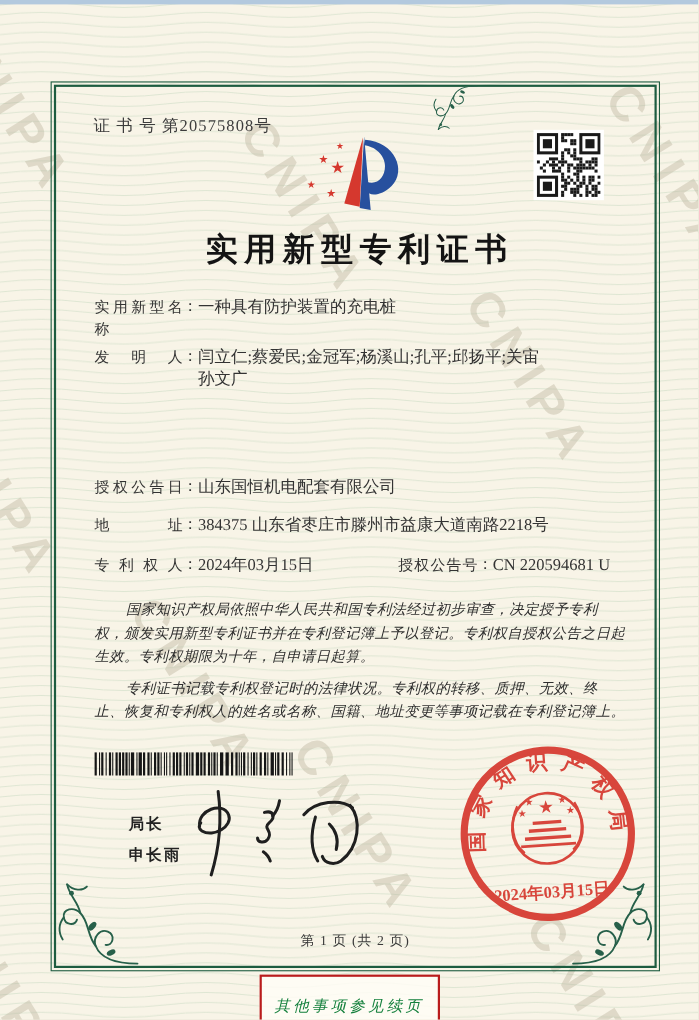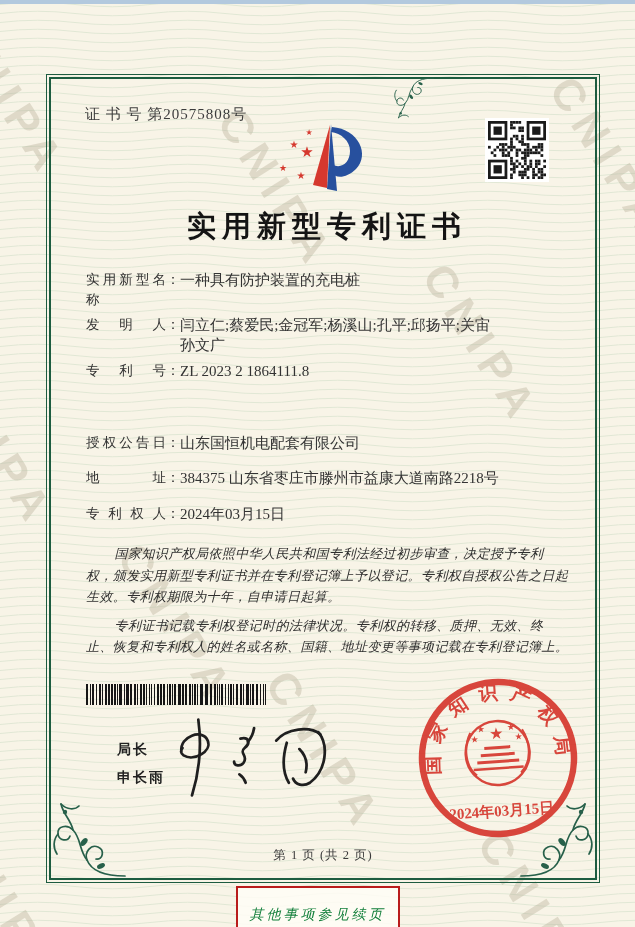--- a/index.html
+++ b/index.html
@@ -245,31 +245,29 @@
       </svg>
 
     <h1 class="title">实用新型专利证书</h1>
 
     <div class="row" style="top:240px">
       <span class="lbl">发明人</span><span class="colon">：</span><span class="val"><span>闫立仁;蔡爱民;金冠军;杨溪山;孔平;邱扬平;关宙</span><br><span>孙文广</span></span>
     </div>
     <div class="row" style="top:195px">
       <span class="lbl">实用新型名称</span><span class="colon">：</span><span class="val">一种具有防护装置的充电桩</span>
     </div>
-    <div class="row" style="top:286px">
-      <span class="lbl">专利号</span><span class="colon">：</span><span class="val">ZL 2023 2 1864111.8</span>
-    </div>
     <div class="row" style="top:358px">
       <span class="lbl">授权公告日</span><span class="colon">：</span><span class="val">山东国恒机电配套有限公司</span>
     </div>
     <div class="row" style="top:393px">
       <span class="lbl">地址</span><span class="colon">：</span><span class="val">384375 山东省枣庄市滕州市益康大道南路2218号</span>
     </div>
     <div class="row" style="top:429px">
       <span class="lbl">专利权人</span><span class="colon">：</span><span class="val">2024年03月15日</span>
+      <span class="pair2"><span class="lbl" style="width:72px">授权公告号</span><span class="colon">：</span><span class="val">CN 220594681 U</span></span>
     </div>
 
     <div class="legal">
       <p>国家知识产权局依照中华人民共和国专利法经过初步审查，决定授予专利权，颁发实用新型专利证书并在专利登记簿上予以登记。专利权自授权公告之日起生效。专利权期限为十年，自申请日起算。</p>
       <p>专利证书记载专利权登记时的法律状况。专利权的转移、质押、无效、终止、恢复和专利权人的姓名或名称、国籍、地址变更等事项记载在专利登记簿上。</p>
     </div>
 
     <div class="barcode" id="barcode"><i style="width:2px;margin-right:2px"></i><i style="width:1px;margin-right:1px"></i><i style="width:2px;margin-right:2px"></i><i style="width:1px;margin-right:2px"></i><i style="width:2px;margin-right:1px"></i><i style="width:1px;margin-right:2px"></i><i style="width:2px;margin-right:1px"></i><i style="width:2px;margin-right:1px"></i><i style="width:2px;margin-right:1px"></i><i style="width:2px;margin-right:1px"></i><i style="width:1px;margin-right:1px"></i><i style="width:3px;margin-right:2px"></i><i style="width:1px;margin-right:1px"></i><i style="width:3px;margin-right:1px"></i><i style="width:2px;margin-right:2px"></i><i style="width:2px;margin-right:1px"></i><i style="width:1px;margin-right:2px"></i><i style="width:2px;margin-right:1px"></i><i style="width:2px;margin-right:1px"></i><i style="width:1px;margin-right:2px"></i><i style="width:1px;margin-right:1px"></i><i style="width:1px;margin-right:2px"></i><i style="width:1px;margin-right:2px"></i><i style="width:2px;margin-right:1px"></i><i style="width:2px;margin-right:1px"></i><i style="width:2px;margin-right:2px"></i><i style="width:1px;margin-right:1px"></i><i style="width:2px;margin-right:1px"></i><i style="width:1px;margin-right:1px"></i><i style="width:2px;margin-right:2px"></i><i style="width:3px;margin-right:1px"></i><i style="width:2px;margin-right:1px"></i><i style="width:2px;margin-right:2px"></i><i style="width:2px;margin-right:1px"></i><i style="width:1px;margin-right:1px"></i><i style="width:2px;margin-right:1px"></i><i style="width:1px;margin-right:2px"></i><i style="width:3px;margin-right:2px"></i><i style="width:3px;margin-right:2px"></i><i style="width:2px;margin-right:2px"></i><i style="width:2px;margin-right:1px"></i><i style="width:1px;margin-right:1px"></i><i style="width:1px;margin-right:1px"></i><i style="width:2px;margin-right:2px"></i><i style="width:1px;margin-right:2px"></i><i style="width:1px;margin-right:1px"></i><i style="width:2px;margin-right:1px"></i><i style="width:1px;margin-right:2px"></i><i style="width:2px;margin-right:2px"></i><i style="width:2px;margin-right:1px"></i><i style="width:1px;margin-right:2px"></i><i style="width:3px;margin-right:1px"></i><i style="width:1px;margin-right:1px"></i><i style="width:2px;margin-right:2px"></i><i style="width:2px;margin-right:2px"></i><i style="width:1px;margin-right:2px"></i><i style="width:1px;margin-right:1px"></i><i style="width:1px;margin-right:1px"></i></div>
 
     <div class="officer">

